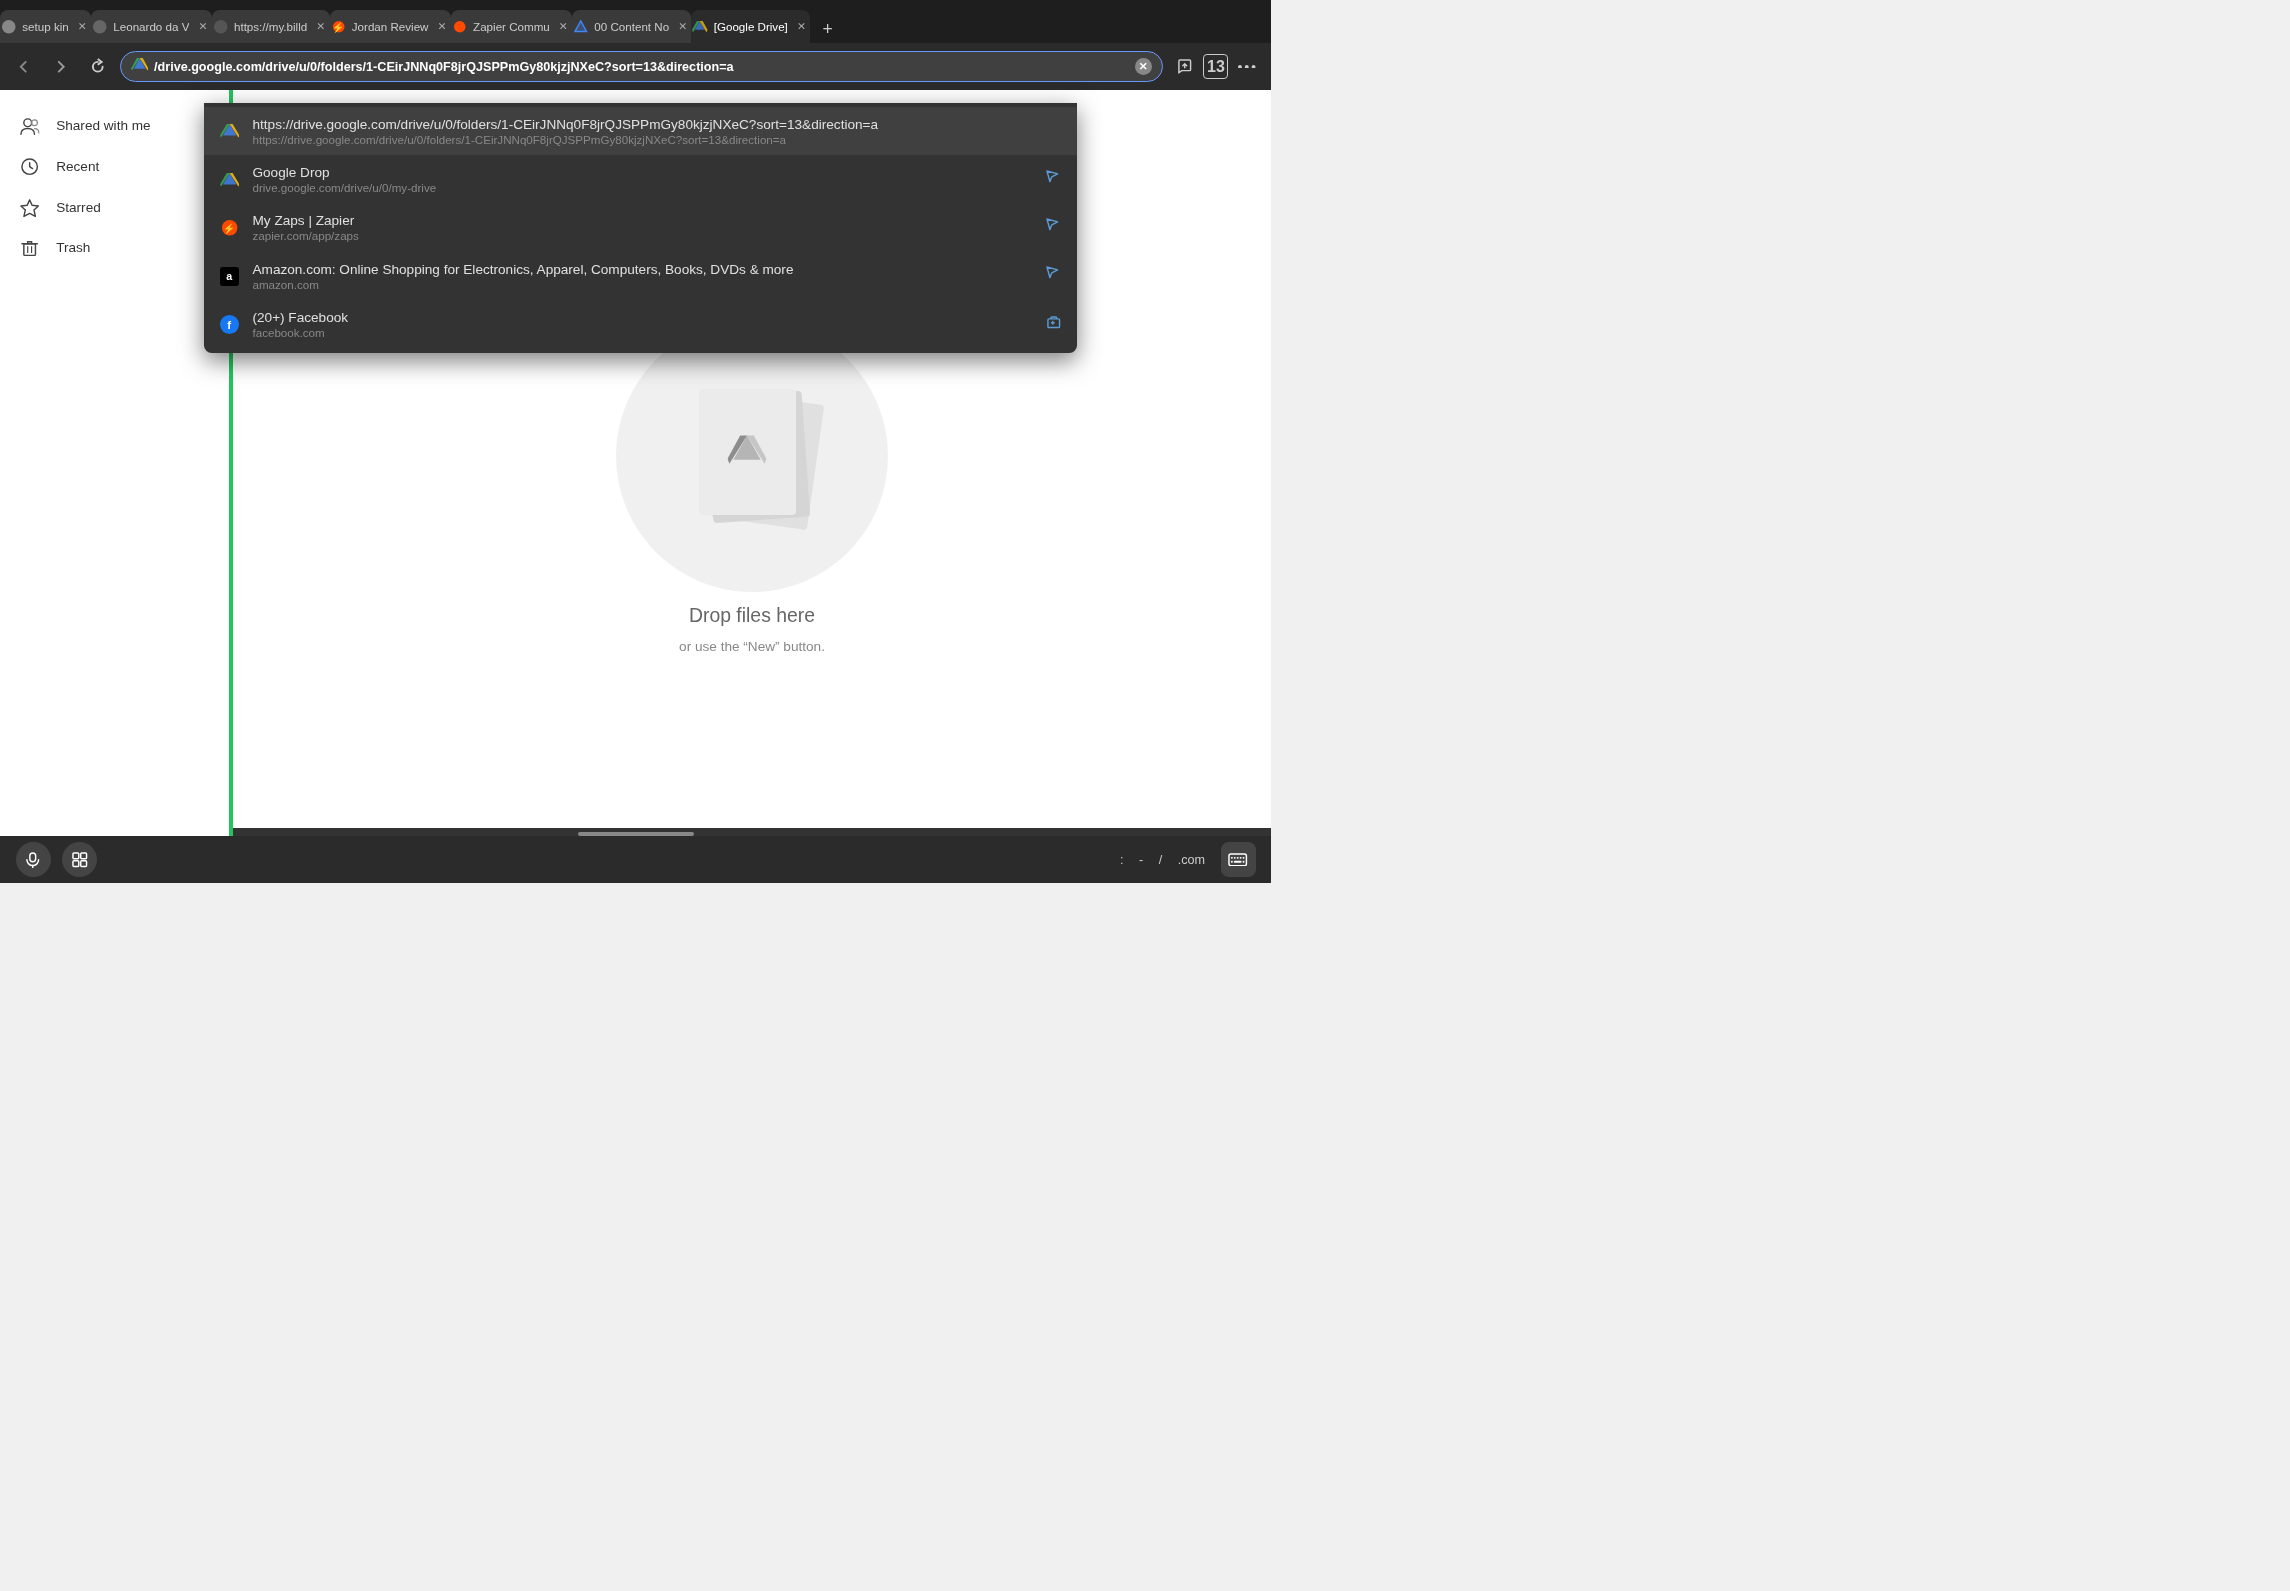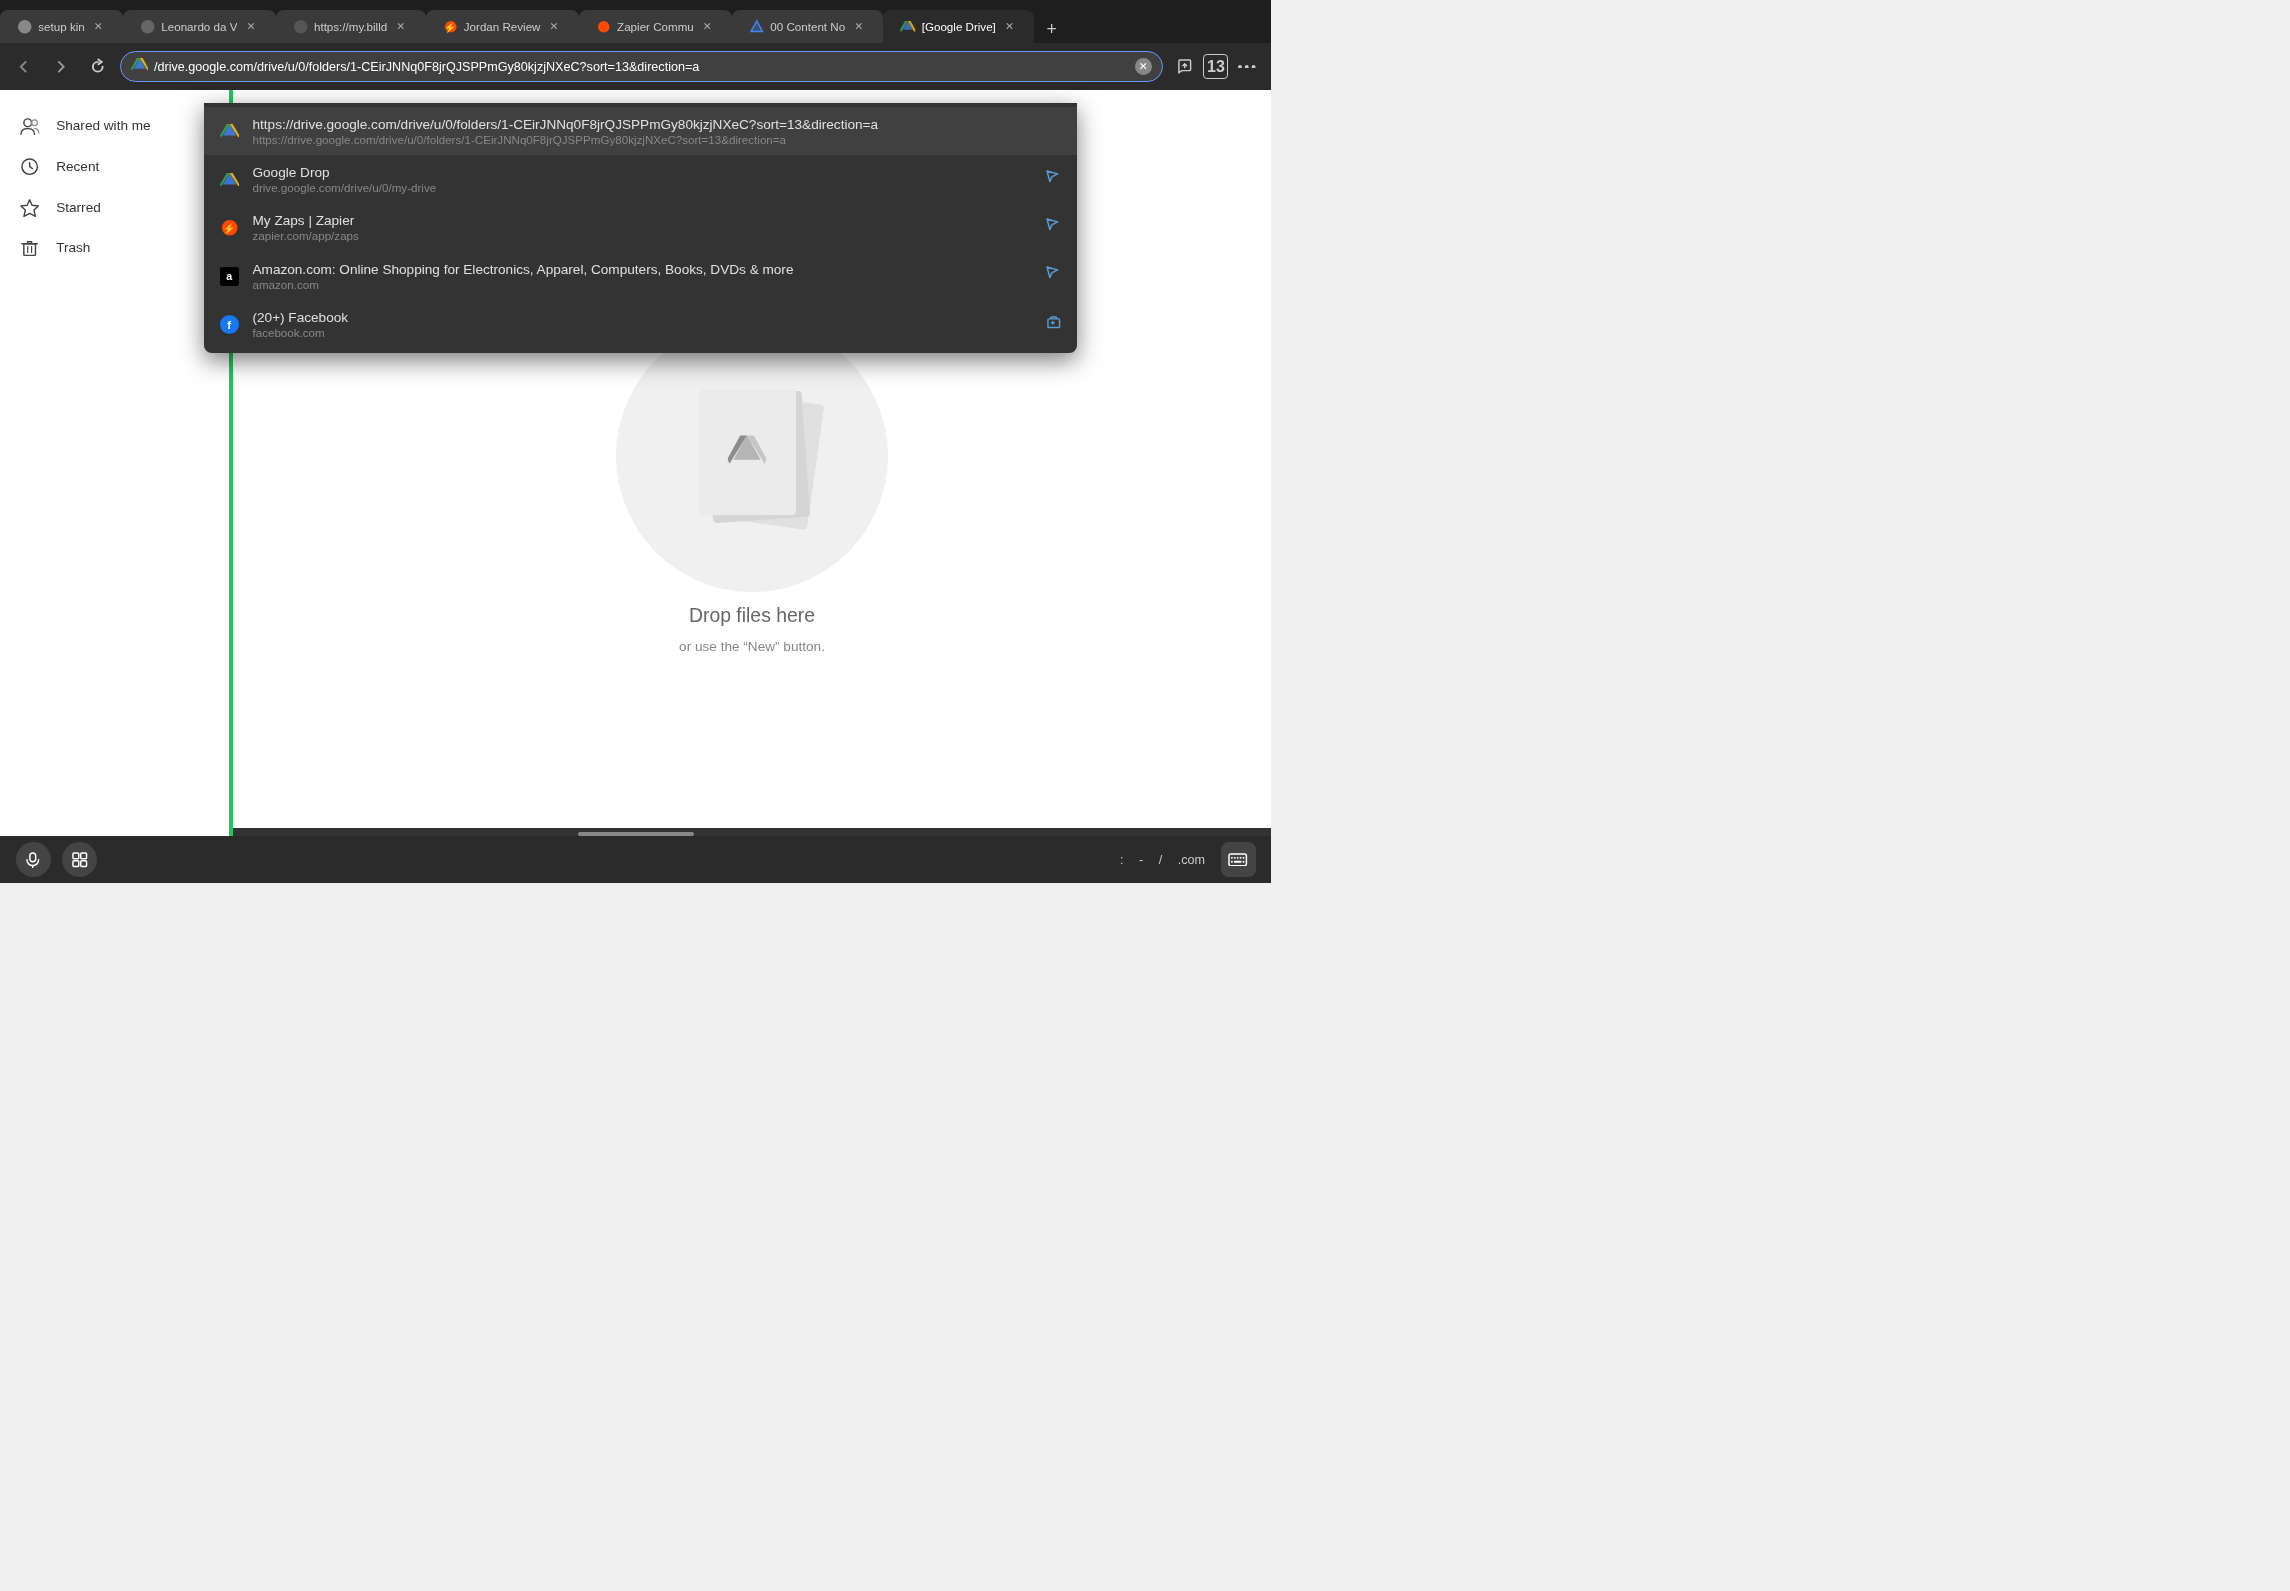--- a/index.html
+++ b/index.html
@@ -24,21 +24,21 @@
       align-items: flex-end;
       padding: 5.8px 0 0 0;
       background: #1e1e1e;
       height: 43px;
       overflow: hidden;
     }
     .tab {
       display: flex;
       align-items: center;
       height: 33px;
-      padding: 0 17px;
+      padding: 0 1px;
       background: #3a3a3a;
       border-radius: 7.8px 7.8px 0 0;
       font-size: 11.6px;
       color: #ccc;
       gap: 5.8px;
       min-width: 0;
       max-width: 175px;
       cursor: pointer;
       position: relative;
       flex-shrink: 0;
@@ -110,20 +110,21 @@
     .address-bar {
       flex: 1;
       height: 31px;
       background: #404040;
       border-radius: 15.5px;
       display: flex;
       align-items: center;
       padding: 0 9.7px;
       gap: 5.8px;
       border: 1.9px solid #6699ff;
+      font-weight: bold;
     }
     .address-text {
       flex: 1;
       font-size: 12.6px;
       color: #fff;
       white-space: nowrap;
       overflow: hidden;
       text-overflow: ellipsis;
     }
     .address-clear {

